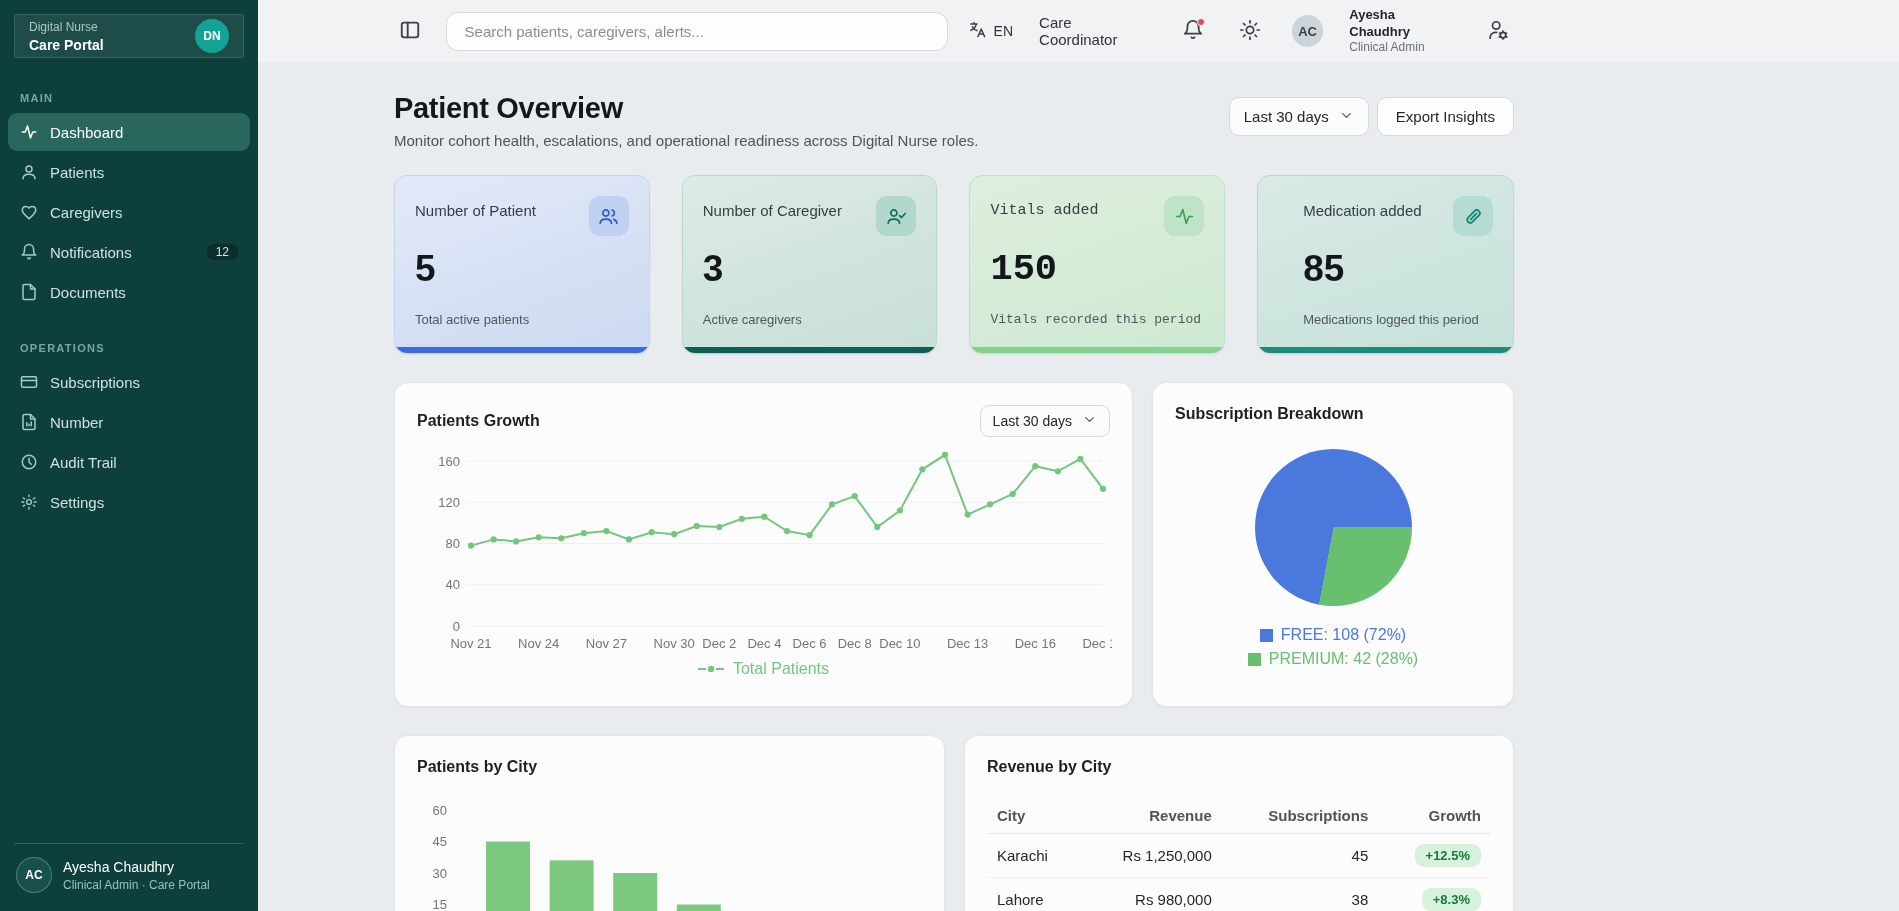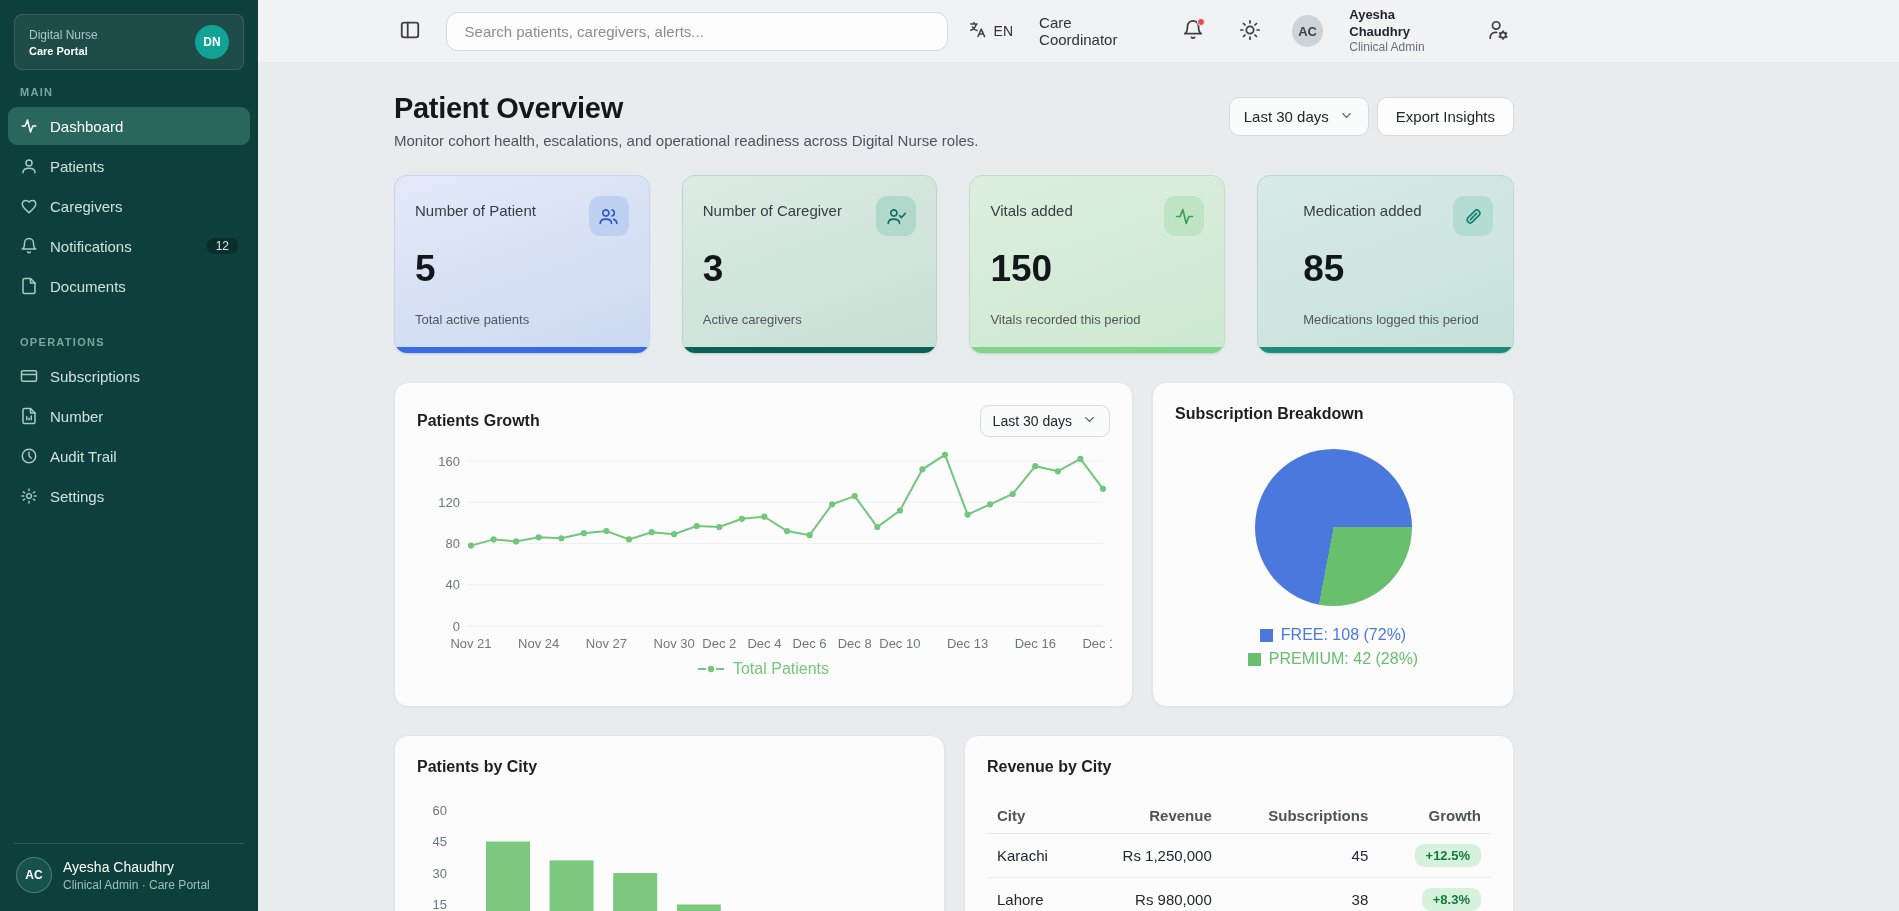--- a/index.html
+++ b/index.html
@@ -3,25 +3,25 @@
 <meta charset="utf-8">
 <title>Care Portal</title>
 <style>
   * { margin:0; padding:0; box-sizing:border-box; }
   html,body { width:1899px; height:911px; }
   body { font-family:"Liberation Sans", sans-serif; background:#e9ecee; overflow:hidden; color:#1c2125; }
   .app { width:1899px; height:911px; display:flex; overflow:hidden; }
 
   
   .sidebar { flex:0 0 258px; background:#0d3f3c; color:#d4e5e1; display:flex; flex-direction:column; height:100%; }
-  .brand-card { margin:14px 14px 0; padding:10px 14px; background:rgba(255,255,255,.07); border:1px solid rgba(255,255,255,.12); border-radius:8px; display:flex; align-items:center; justify-content:space-between; }
+  .brand-card { margin:14px 14px 0; padding:4px 14px; background:rgba(255,255,255,.07); border:1px solid rgba(255,255,255,.12); border-radius:3px; display:flex; align-items:center; justify-content:space-between; }
   .brand-sub { font-size:12px; color:#a9c9c3; }
-  .brand-title { font-size:11px; font-weight:bold; color:#fff; margin-top:3px; }
+  .brand-title { font-size:14px; font-weight:bold; color:#fff; margin-top:3px; }
   .brand-avatar { width:34px; height:34px; border-radius:50%; background:#12a296; color:#fff; font-size:12px; font-weight:bold; display:flex; align-items:center; justify-content:center; flex:0 0 34px; }
-  .section-label { font-size:11px; letter-spacing:1.3px; color:#7aa6a0; font-weight:bold; margin:16px 20px 8px; }
+  .section-label { font-size:11px; letter-spacing:1.3px; color:#7aa6a0; font-weight:bold; margin:34px 20px 8px; }
   .section-label.second { margin-top:30px; }
   .side-item { height:38px; margin:1px 8px; padding:0 12px; border-radius:9px; display:flex; align-items:center; gap:12px; font-size:15px; color:#cfe2de; cursor:pointer; }
   .side-item .s-icon { width:18px; height:18px; color:#a9c9c3; display:flex; }
   .side-item .s-icon svg { width:18px; height:18px; }
   .side-item.active { background:#29675c; color:#ffffff; }
   .side-item.active .s-icon { color:#ffffff; }
   .side-badge { margin-left:auto; background:#0a2e2b; color:#d5e7e3; font-size:12px; padding:1px 9px; border-radius:7px; }
   .sidebar-footer { margin-top:auto; }
   .side-divider { border:none; border-top:1px solid rgba(255,255,255,.16); margin:0 14px 13px; }
   .side-user { display:flex; align-items:center; gap:11px; padding:0 16px 18px; }
@@ -67,21 +67,21 @@
   .stat-label { font-size:15px; color:#373d44; margin-top:6px; }
   .stat-chip { width:40px; height:40px; border-radius:11px; display:flex; align-items:center; justify-content:center; }
   .stat-chip svg { width:21px; height:21px; }
   .stat-value { font-size:37px; font-weight:bold; color:#14171a; margin-top:12px; }
   .stat-caption { font-size:13px; color:#51575d; margin-top:auto; }
   .stat-accent { position:absolute; left:0; right:0; bottom:0; height:6px; }
   .stat-card.s1 { background:linear-gradient(160deg,#e3e9f8 0%,#ccd9f1 100%); border:1px solid #c9d4ec; }
   .stat-card.s1 .stat-chip { background:#bfd1f1; color:#3056c8; }
   .stat-card.s2 { background:linear-gradient(160deg,#dcebe4 0%,#c7dfd5 100%); border:1px solid #bcd8cd; }
   .stat-card.s2 .stat-chip { background:#b2d8cb; color:#0c6e5e; }
-  .stat-card.s3 { background:linear-gradient(160deg,#ddeedd 0%,#cde9d2 100%); border:1px solid #c1e0c7; }
+  .stat-card.s3 { background:linear-gradient(160deg,#ddeedd 0%,#cde9d2 100%); border:1px solid #c1e0c7;font-family:Liberation Mono, monospace; }
   .stat-card.s3 .stat-chip { background:#bfe4c5; color:#3f9d58; }
   .stat-card.s4 { background:linear-gradient(160deg,#d9eae6 0%,#c6e1da 100%); border:1px solid #b9d8d0;padding-left:45px; }
   .stat-card.s4 .stat-chip { background:#b5dcd3; color:#13806e; }
 
   
   .charts-row { display:flex; gap:19px; margin-top:28px; }
   .card { background:#fcfcfd; border:1px solid #e3e6e9; border-radius:14px; box-shadow:0 1px 2px rgba(20,30,40,.05); }
   .growth-card { width:739px; height:325px; padding:22px; }
   .card-head { display:flex; align-items:center; justify-content:space-between; }
   .card-title { font-size:16px; font-weight:bold; color:#1b2024; }

